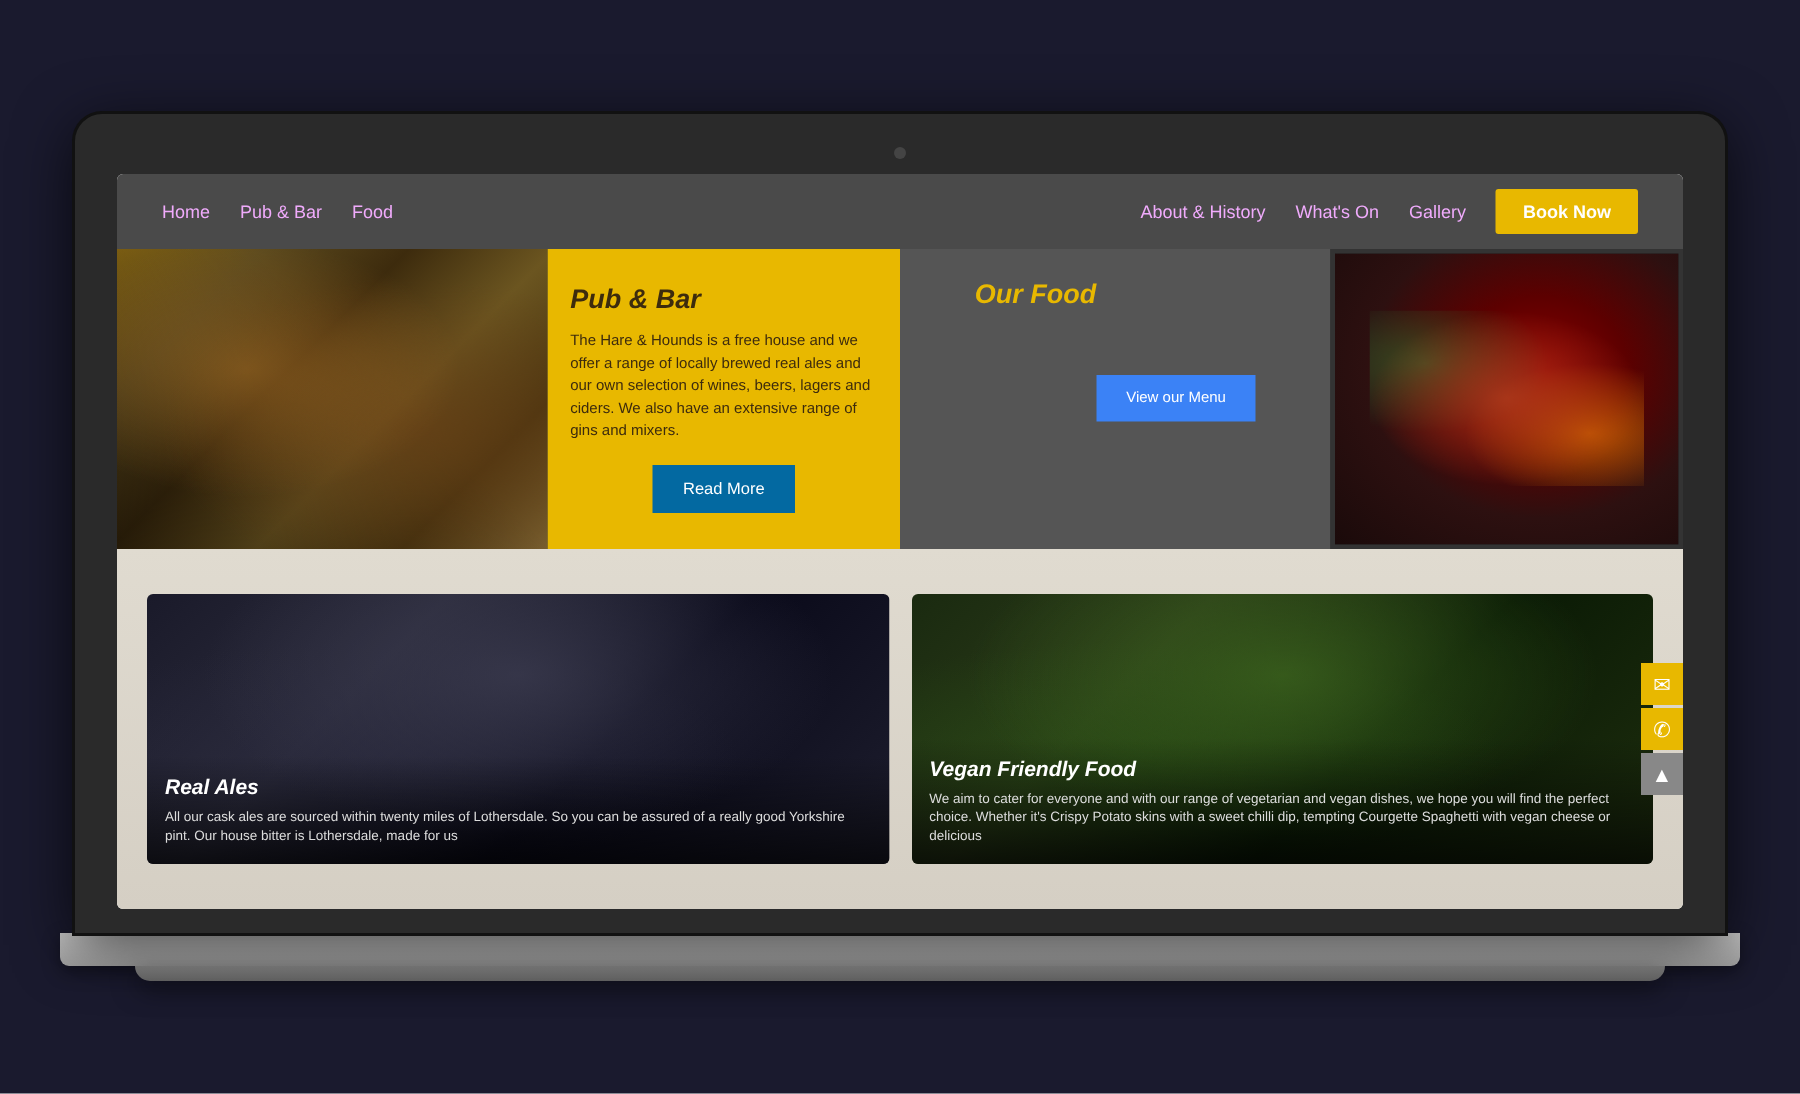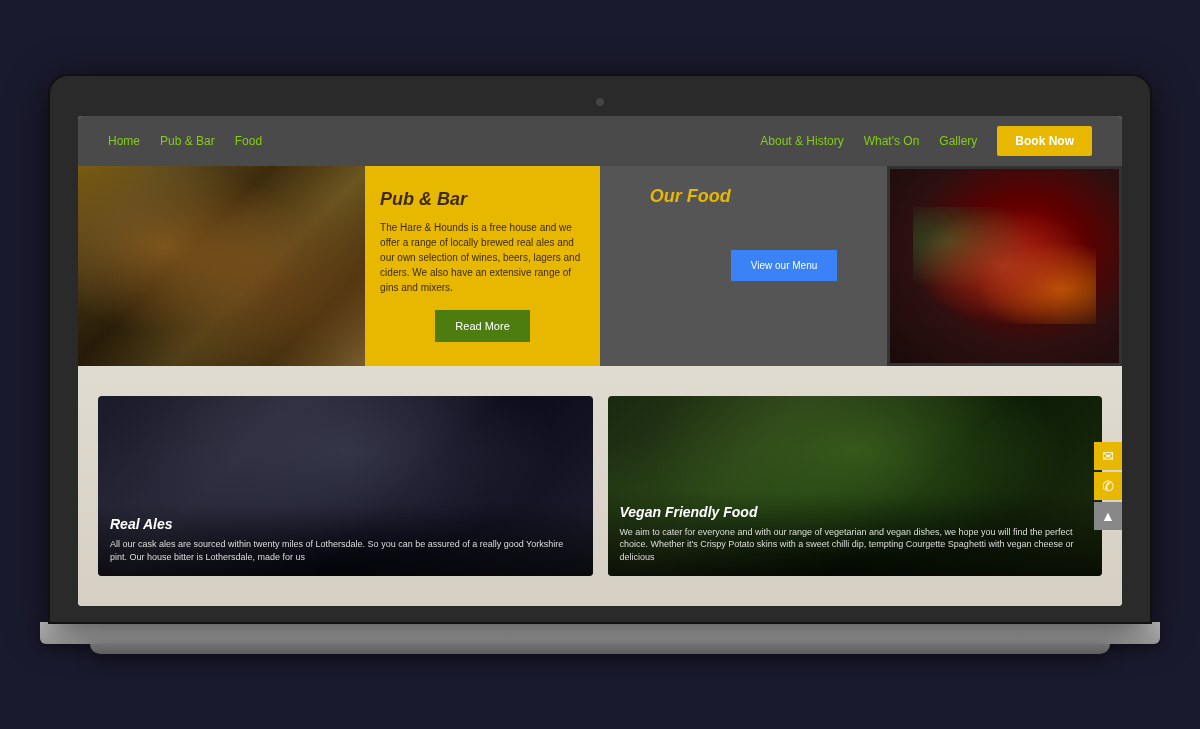--- a/index.html
+++ b/index.html
@@ -68,21 +68,21 @@
       justify-content: space-between;
       padding: 10px 30px;
       position: relative;
     }
     .nav-left {
       display: flex;
       gap: 20px;
       align-items: center;
     }
     .nav-left a, .nav-right a {
-      color: #84cc16;
+      color: #f0abfc;
       text-decoration: none;
       font-size: 12px;
     }
     .logo-center {
       text-align: center;
       position: absolute;
       left: 50%;
       transform: translateX(-50%);
     }
     .logo-hh {
@@ -167,21 +167,21 @@
       margin-bottom: 10px;
       font-style: italic;
     }
     .pub-bar-text p {
       color: #3d2b0d;
       font-size: 10px;
       line-height: 1.5;
       margin-bottom: 15px;
     }
     .read-more-btn {
-      background: #4d7c0f;
+      background: #0369a1;
       color: #fff;
       border: none;
       padding: 10px 20px;
       font-size: 11px;
       cursor: pointer;
       display: inline-block;
       text-align: center;
       align-self: center;
     }
 

